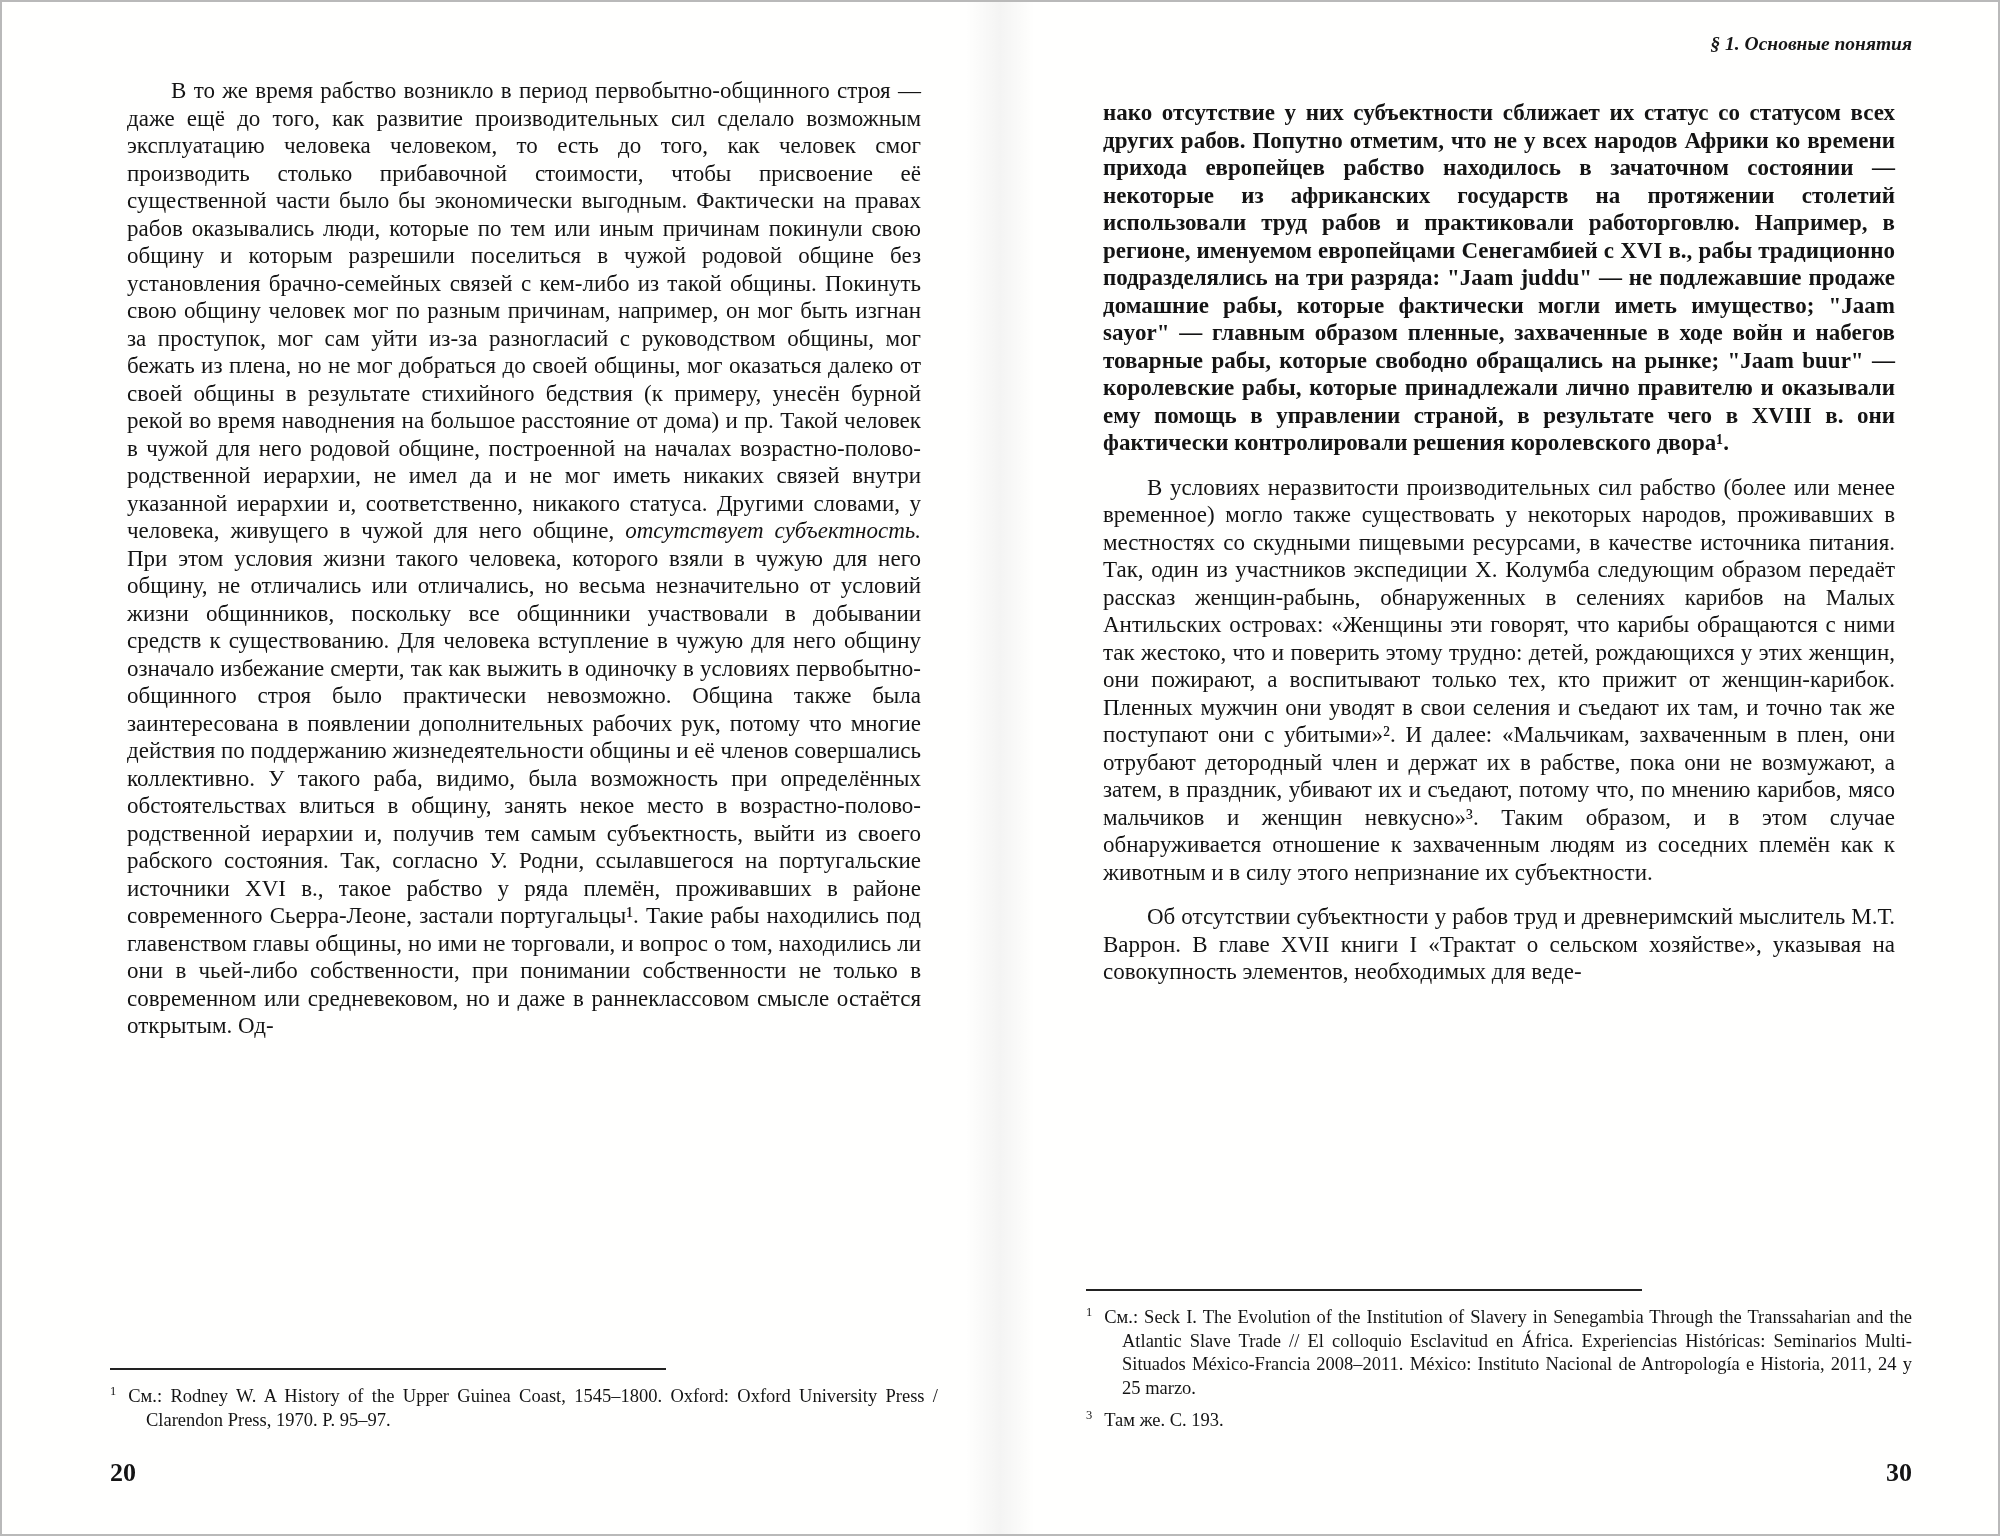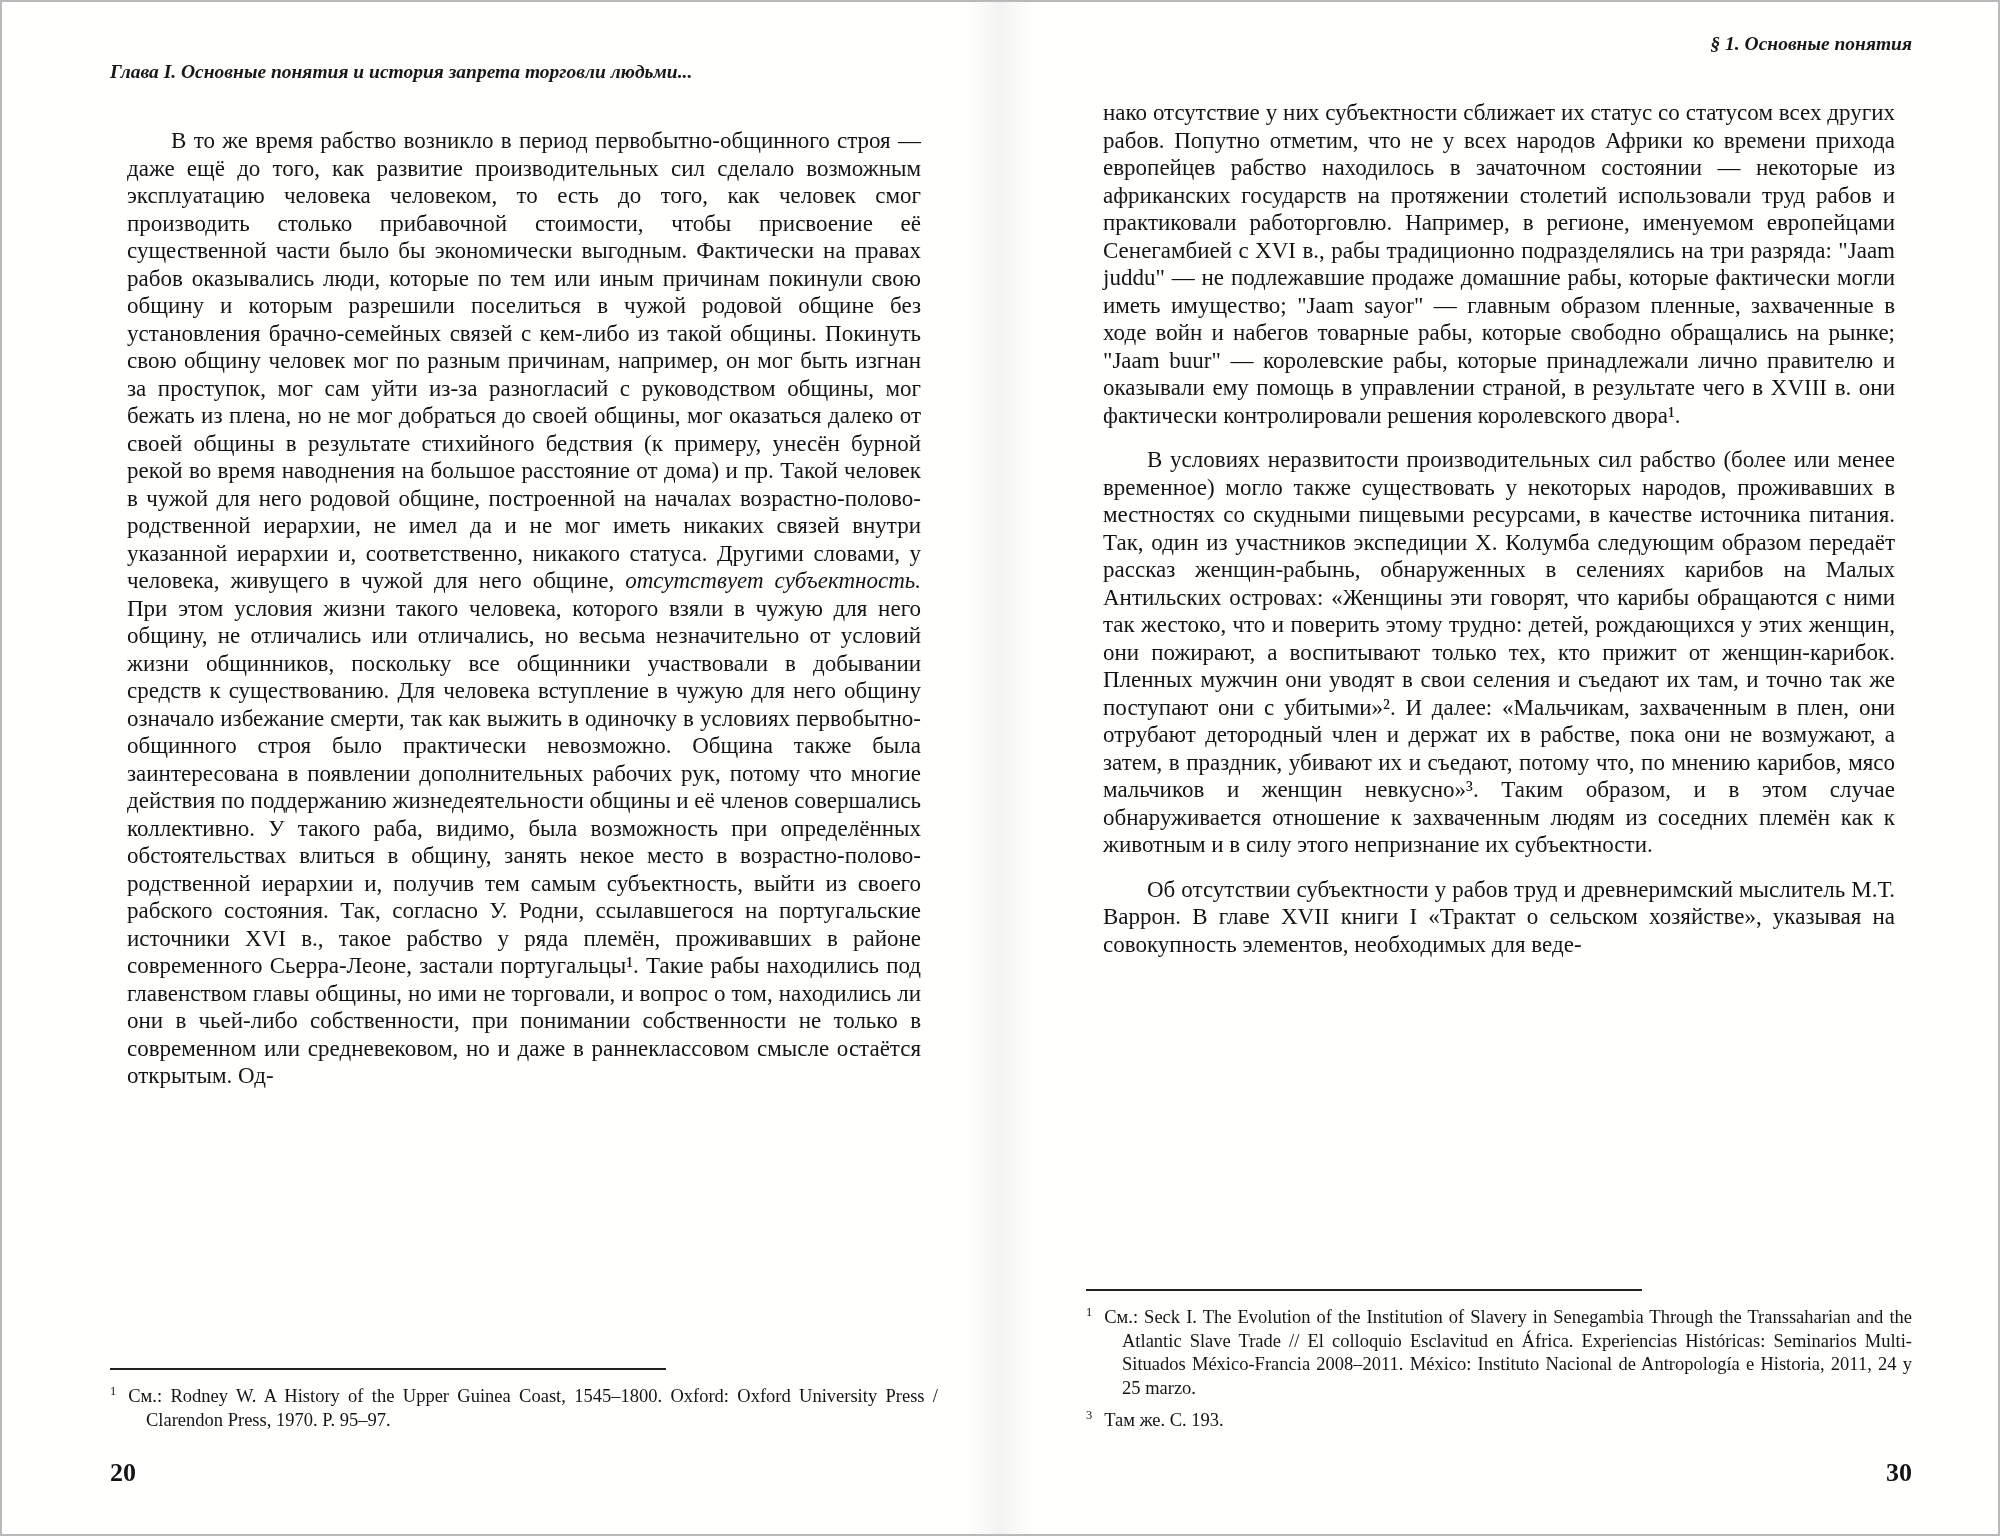--- a/index.html
+++ b/index.html
@@ -53,21 +53,21 @@
   }
   .running-head.align-right { text-align: right; }
 
   .body-text {
     font-size: 23px;
     line-height: 27.5px;
     text-align: justify;
     flex: 0 0 auto;
   }
   .para { margin: 17px; text-indent: 44px; }
-  .para.no-indent { text-indent: 0; }
+  .para.no-indent { text-indent: 0; font-weight: bold; }
   .italic { font-style: italic; }
 
   .footnotes {
     margin-top: auto;
     flex: 0 0 auto;
     padding-top: 8px;
   }
   .fn-rule {
     width: 556px;
     border-top: 2px solid #222;
@@ -93,21 +93,20 @@
     margin-top: 22px;
   }
   .page-number.align-right { text-align: right; }
 </style>
 </head>
 <body>
 
 <div class="spread">
 
   <div class="page page-left">
-    <div class="running-head">Глава I. Основные понятия и история запрета торговли людьми...</div>
     <div class="body-text">
         <p class="para"><span>В то же время рабство возникло в период первобытно-общинного строя — даже ещё до того, как развитие производительных сил сделало возможным эксплуатацию человека человеком, то есть до того, как человек смог производить столько прибавочной стоимости, чтобы присвоение её существенной части было бы экономически выгодным. Фактически на правах рабов оказывались люди, которые по тем или иным причинам покинули свою общину и которым разрешили поселиться в чужой родовой общине без установления брачно-семейных связей с кем-либо из такой общины. Покинуть свою общину человек мог по разным причинам, например, он мог быть изгнан за проступок, мог сам уйти из-за разногласий с руководством общины, мог бежать из плена, но не мог добраться до своей общины, мог оказаться далеко от своей общины в результате стихийного бедствия (к примеру, унесён бурной рекой во время наводнения на большое расстояние от дома) и пр. Такой человек в чужой для него родовой общине, построенной на началах возрастно-полово-родственной иерархии, не имел да и не мог иметь никаких связей внутри указанной иерархии и, соответственно, никакого статуса. Другими словами, у человека, живущего в чужой для него общине, </span><span class="italic">отсутствует субъектность.</span><span> При этом условия жизни такого человека, которого взяли в чужую для него общину, не отличались или отличались, но весьма незначительно от условий жизни общинников, поскольку все общинники участвовали в добывании средств к существованию. Для человека вступление в чужую для него общину означало избежание смерти, так как выжить в одиночку в условиях первобытно-общинного строя было практически невозможно. Община также была заинтересована в появлении дополнительных рабочих рук, потому что многие действия по поддержанию жизнедеятельности общины и её членов совершались коллективно. У такого раба, видимо, была возможность при определённых обстоятельствах влиться в общину, занять некое место в возрастно-полово-родственной иерархии и, получив тем самым субъектность, выйти из своего рабского состояния. Так, согласно У. Родни, ссылавшегося на португальские источники XVI в., такое рабство у ряда племён, проживавших в районе современного Сьерра-Леоне, застали португальцы¹. Такие рабы находились под главенством главы общины, но ими не торговали, и вопрос о том, находились ли они в чьей-либо собственности, при понимании собственности не только в современном или средневековом, но и даже в раннеклассовом смысле остаётся открытым. Од-</span></p>
       </div>
     <div class="footnotes">
       <div class="fn-rule"></div>
       <div class="fn-list">
           <div class="footnote"><sup class="fn-marker">1</sup><span class="fn-text">См.: Rodney W. A History of the Upper Guinea Coast, 1545–1800. Oxford: Oxford University Press / Clarendon Press, 1970. P. 95–97.</span></div>
         </div>
     </div>
     <div class="page-number">20</div>

